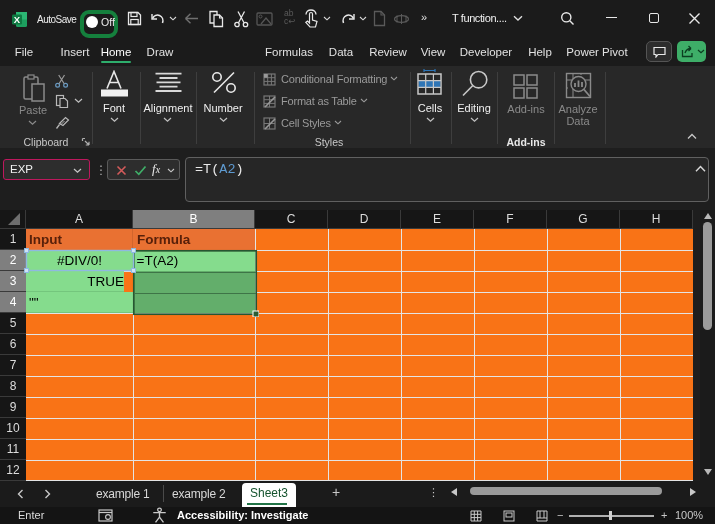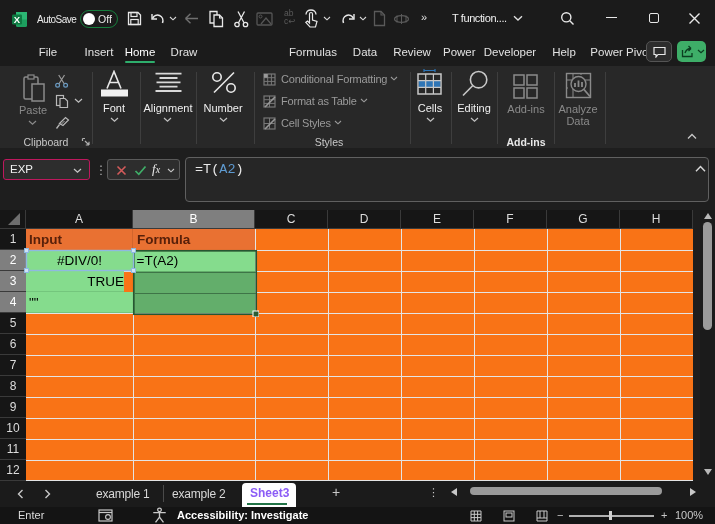--- a/index.html
+++ b/index.html
@@ -4,21 +4,21 @@
 <style>
 * { margin:0; padding:0; box-sizing:border-box; }
 html,body { width:715px; height:524px; overflow:hidden; background:#1b1b1b; }
 #app { position:relative; width:715px; height:524px; font-family:"Liberation Sans", sans-serif; background:#1b1b1b; color:#e6e6e6; }
 .abs { position:absolute; }
 svg { display:block; }
 
 #titlebar { position:absolute; left:0; top:0; width:715px; height:38px; background:#1b1b1b; }
 
 #menubar { position:absolute; left:0; top:38px; width:715px; height:28px; background:#1b1b1b; }
-.menuitem { position:absolute; top:0; height:28px; line-height:28px; font-size:11.5px; color:#e2e2e2; text-align:center; white-space:nowrap;margin-left:24px; }
+.menuitem { position:absolute; top:0; height:28px; line-height:28px; font-size:11.5px; color:#e2e2e2; text-align:center; white-space:nowrap; }
 
 #ribbon { position:absolute; left:0; top:66px; width:715px; height:82px; background:#282828; }
 .rsep { position:absolute; top:6px; width:1px; height:72px; background:#3e3e3e; }
 .glabel { position:absolute; font-size:10.5px; color:#c8c8c8; text-align:center; }
 .gray { color:#9a9a9a; }
 
 #fbar { position:absolute; left:0; top:148px; width:715px; height:62px; background:#1e1e1e; }
 
 #grid { position:absolute; left:0; top:210px; width:715px; height:271px; background:#1e1e1e; }
 .colhdr { position:absolute; top:0; height:19px; background:#161616; border-right:1px solid #3a3a3a; color:#dcdcdc; font-size:12px; text-align:center; line-height:19px; }
@@ -36,21 +36,21 @@
   <div id="titlebar">
 
     <svg class="abs" style="left:12px;top:12px" width="15" height="15" viewBox="0 0 15 15">
       <rect x="4" y="0" width="11" height="15" rx="1.5" fill="#1d9f5f"></rect>
       <rect x="4" y="0" width="11" height="7.5" fill="#2bb673"></rect>
       <rect x="0" y="2.5" width="10" height="10" rx="1.2" fill="#0f7a43"></rect>
       <text x="5" y="10.8" font-size="9.5" font-weight="bold" fill="#fff" text-anchor="middle" font-family="Liberation Sans">X</text>
     </svg>
     <div class="abs" style="left:37px;top:13.5px;font-size:10px;color:#ececec;letter-spacing:-0.5px">AutoSave</div>
 
-    <div class="abs" style="left:80px;top:10px;width:38px;height:18px;border:1px solid #15803d;border-radius:9px;">
+    <div class="abs" style="left:80px;top:10px;width:38px;height:28px;border:4px solid #15803d;border-radius:9px;">
       <div class="abs" style="left:2px;top:2px;width:12px;height:12px;border-radius:50%;background:#fff"></div>
       <div class="abs" style="left:17px;top:2px;font-size:10.5px;color:#ececec">Off</div>
     </div>
 
     <svg class="abs" style="left:127px;top:11px" width="15" height="15" viewBox="0 0 15 15">
       <path d="M1.5 1.5 H11 L13.5 4 V13.5 H1.5 Z" fill="none" stroke="#e8e8e8" stroke-width="1.3"></path>
       <rect x="4" y="1.5" width="6" height="4" fill="none" stroke="#e8e8e8" stroke-width="1.2"></rect>
       <rect x="3.8" y="8.5" width="7.4" height="5" fill="none" stroke="#e8e8e8" stroke-width="1.2"></rect>
     </svg>
 
@@ -129,21 +129,21 @@
     </svg>
   </div>
   <div id="menubar">
     <div class="menuitem" style="left:9px;width:30px">File</div>
     <div class="menuitem" style="left:56px;width:38px">Insert</div>
     <div class="menuitem" style="left:99px;width:34px;color:#fff">Home<div class="abs" style="left:2px;top:23px;width:30px;height:2.4px;background:#2eae6c;border-radius:2px"></div></div>
     <div class="menuitem" style="left:144px;width:32px">Draw</div>
     <div class="menuitem" style="left:262px;width:54px">Formulas</div>
     <div class="menuitem" style="left:327px;width:28px">Data</div>
     <div class="menuitem" style="left:366px;width:44px">Review</div>
-    <div class="menuitem" style="left:419px;width:28px">Power</div>
+    <div class="menuitem" style="left:419px;width:28px">View</div>
     <div class="menuitem" style="left:457px;width:58px">Developer</div>
     <div class="menuitem" style="left:526px;width:28px">Help</div>
     <div class="menuitem" style="left:563px;width:68px">Power Pivot</div>
 
     <div class="abs" style="left:646px;top:3px;width:26px;height:21px;border:1px solid #555;border-radius:5px;background:#2d2d2d">
       <svg class="abs" style="left:6px;top:4px" width="13" height="12" viewBox="0 0 13 12">
         <path d="M1 1.5 H12 V8.5 H5 L3 11 V8.5 H1 Z" fill="none" stroke="#e8e8e8" stroke-width="1.2"></path>
       </svg>
     </div>
 
@@ -405,21 +405,21 @@
     <svg class="abs" style="left:17px;top:8px" width="7" height="10" viewBox="0 0 7 10">
         <path d="M5.5 1 L1.5 5 L5.5 9" fill="none" stroke="#c8c8c8" stroke-width="1.4"></path>
       </svg>
     <svg class="abs" style="left:44px;top:8px" width="7" height="10" viewBox="0 0 7 10">
         <path d="M1.5 1 L5.5 5 L1.5 9" fill="none" stroke="#c8c8c8" stroke-width="1.4"></path>
       </svg>
     <div class="abs" style="left:96px;top:6px;font-size:12px;color:#d8d8d8;letter-spacing:-0.2px">example 1</div>
     <div class="abs" style="left:163px;top:4px;width:1px;height:17px;background:#4a4a4a"></div>
     <div class="abs" style="left:172px;top:6px;font-size:12px;color:#d8d8d8;letter-spacing:-0.2px">example 2</div>
     <div class="abs" style="left:242px;top:2px;width:54px;height:24px;background:#fff;border-radius:4px 4px 0 0">
-      <div class="abs" style="left:8px;top:3px;font-size:12px;color:#8b5cf6;font-weight:bold;">Sheet3</div>
+      <div class="abs" style="left:8px;top:3px;font-size:12px;color:#14532d;">Sheet3</div>
       <div class="abs" style="left:5px;top:19.5px;width:40px;height:2.5px;background:#217346"></div>
     </div>
     <div class="abs" style="left:332px;top:3px;font-size:14px;color:#c8c8c8">+</div>
     <div class="abs" style="left:428px;top:5px;font-size:11px;color:#c8c8c8">⋮</div>
     <svg class="abs" style="left:450px;top:6px" width="8" height="10" viewBox="0 0 8 10">
         <path d="M7 1 L1 5 L7 9 Z" fill="#c8c8c8"></path>
       </svg>
     <div class="abs" style="left:470px;top:5.5px;width:192px;height:8px;background:#9a9a9a;border-radius:4px"></div>
     <svg class="abs" style="left:689px;top:6px" width="8" height="10" viewBox="0 0 8 10">
         <path d="M1 1 L7 5 L1 9 Z" fill="#c8c8c8"></path>

